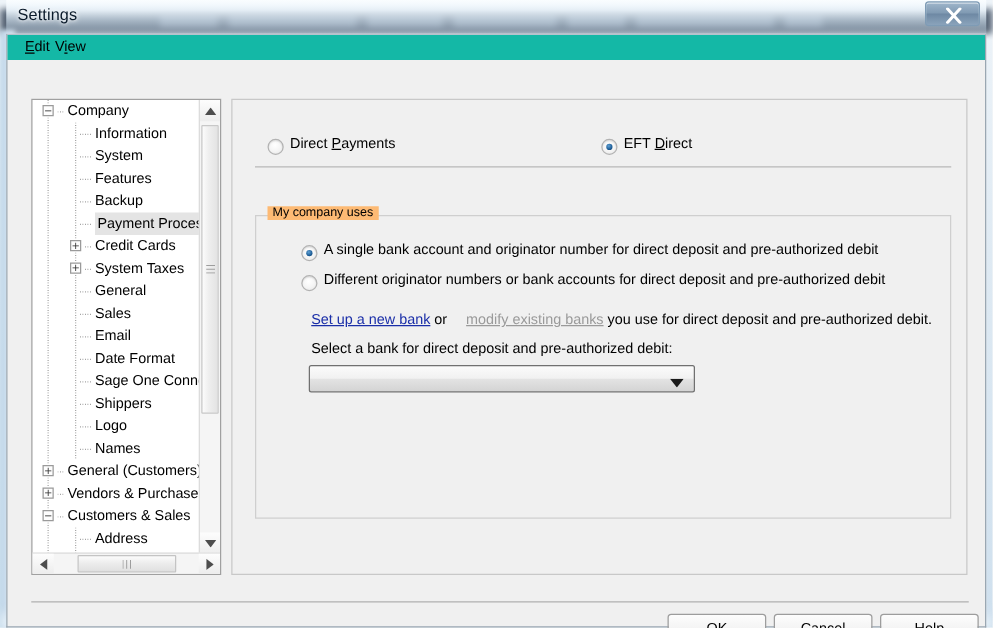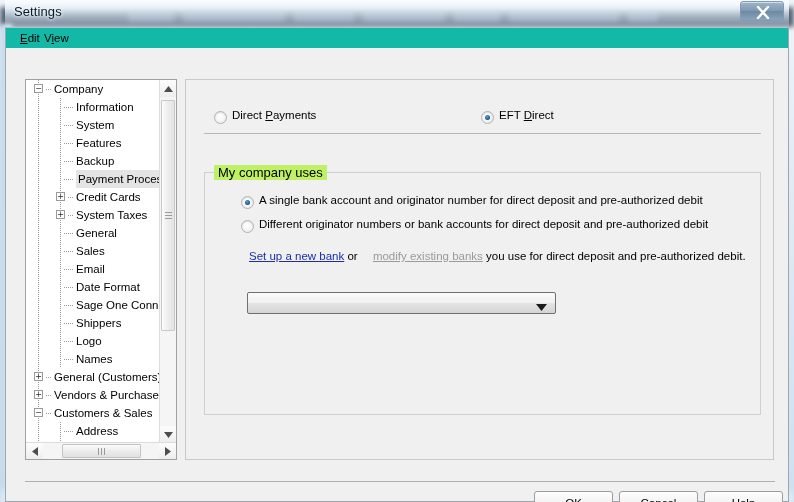--- a/index.html
+++ b/index.html
@@ -214,21 +214,21 @@
   }
 
   
   #groupbox {
     position: absolute; left: 18px; top: 92px;
     width: 557px; height: 243px;
     border: 1px solid #cfcfcf;
   }
   #groupbox-legend {
     position: absolute; left: 9px; top: -8px;
-    background: #bef264; padding: 0 4px; font-size: 13px;
+    background: #fdba74; padding: 0 4px; font-size: 10px;
   }
   #radio-single     { left: 36px; top: 23px; }
   #radio-single-lbl { left: 54px; top: 21px; }
   #radio-diff       { left: 36px; top: 47px; }
   #radio-diff-lbl   { left: 54px; top: 45px; }
 
   #links-row { position: absolute; left: 44px; top: 77px; font-size: 11.5px; white-space: nowrap; }
   .link-active { color: #1a2ea8; text-decoration: underline; cursor: pointer; }
   .link-disabled { color: #9a9a9a; text-decoration: underline; cursor: default; padding-left: 12px; }
 
@@ -489,20 +489,21 @@
         <div class="radio on" id="radio-single"></div>
         <div class="radio-label" id="radio-single-lbl">A single bank account and originator number for direct deposit and pre-authorized debit</div>
 
         <div class="radio" id="radio-diff"></div>
         <div class="radio-label" id="radio-diff-lbl">Different originator numbers or bank accounts for direct deposit and pre-authorized debit</div>
 
         <div id="links-row">
           <span class="link-active">Set up a new bank</span><span> or </span><span class="link-disabled">modify existing banks</span><span> you use for direct deposit and pre-authorized debit.</span>
         </div>
 
+        <div id="select-bank-label">Select a bank for direct deposit and pre-authorized debit:</div>
 
         <div id="bank-combo">
           <span class="combo-value"></span>
           <span class="combo-arrow">
             <svg width="11" height="7" viewBox="0 0 11 7">
                 <path d="M0 0 L11 0 L5.5 7 Z" fill="#1a1a1a"></path>
               </svg>
           </span>
         </div>
       </div>

